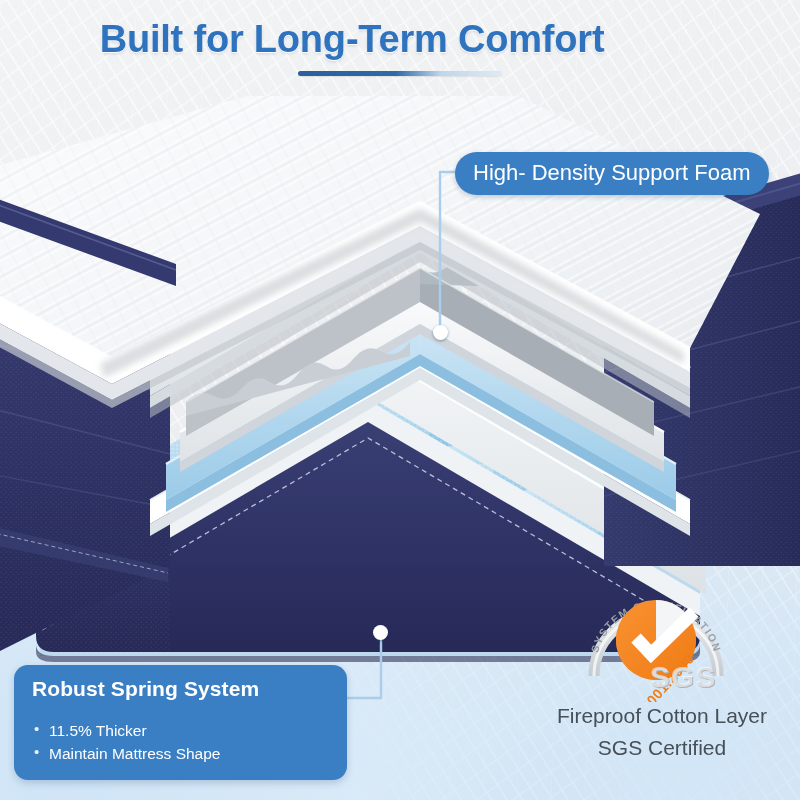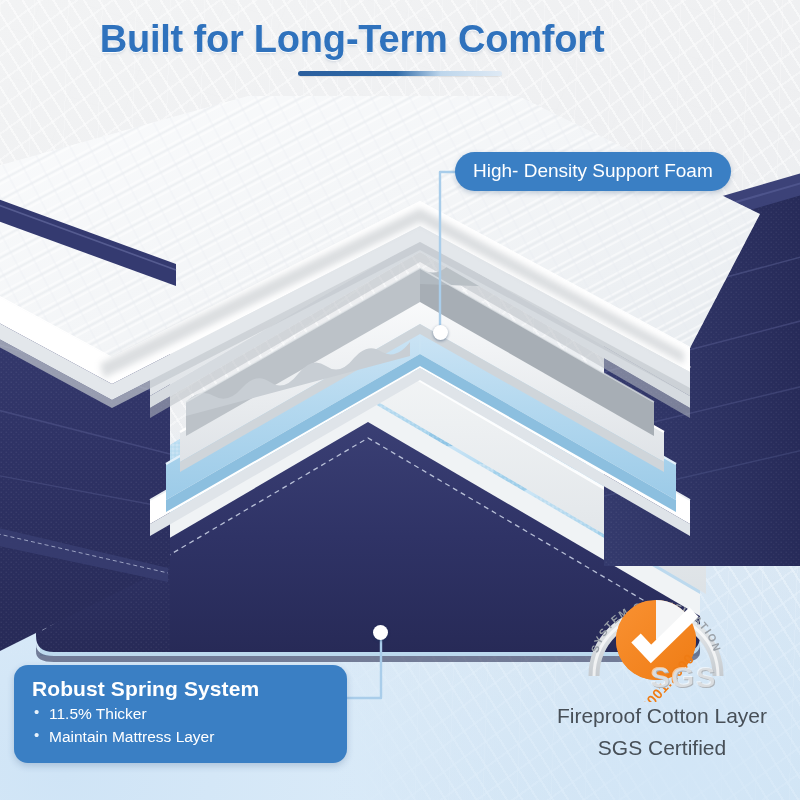--- a/index.html
+++ b/index.html
@@ -46,32 +46,32 @@
     box-shadow:0 1px 1px rgba(0,0,0,.08);
   }
 
   
   #art{position:absolute;left:0;top:96px;width:800px;height:600px;}
   #art svg{display:block;}
 
   
   .pill{
     position:absolute;background:#3a7fc4;color:#fff;border-radius:22px;
-    padding:8px 18px 9px 18px;font-size:19px;white-space:nowrap;
+    padding:8px 18px 9px 18px;font-size:22px;white-space:nowrap;
     box-shadow:0 2px 5px rgba(30,70,120,.25);
   }
   #pill-foam{left:455px;top:152px;}
 
   #box-spring{
     position:absolute;left:14px;top:665px;width:299px;
     background:#3a7fc4;border-radius:14px;color:#fff;
     padding:12px 16px 14px 18px;
     box-shadow:0 3px 7px rgba(30,70,120,.22);
   }
-  #box-spring .bx-title{font-size:21px;font-weight:bold;letter-spacing:.1px;margin-bottom:1px;}
+  #box-spring .bx-title{font-size:21px;font-weight:bold;letter-spacing:.1px;margin-bottom:18px;}
   #box-spring ul{margin:0;padding:0;list-style:none;}
   #box-spring li{
     font-size:15.5px;line-height:1.5;padding-left:17px;position:relative;color:#ffffff;
   }
   #box-spring li:before{
     content:"\2022";position:absolute;left:2px;top:-1px;font-size:15px;color:#e8f2fb;
   }
 
   
   .lead{position:absolute;pointer-events:none;}
@@ -437,21 +437,21 @@
 
   <svg class="lead" style="left:305px;top:636px;" width="90" height="76">
     <path d="M76 4 L76 62 L4 62" fill="none" stroke="#a9cdea" stroke-width="2.4" stroke-linecap="round" stroke-linejoin="round"></path>
   </svg>
   <div class="dot" style="left:373px;top:625px;"></div>
 
   <div id="box-spring">
     <div class="bx-title">Robust Spring System</div>
     <ul>
       <li>11.5% Thicker</li>
-      <li>Maintain Mattress Layer</li>
+      <li>Maintain Mattress Shape</li>
     </ul>
   </div>
 
   <div id="sgs">
     <svg width="170" height="130" viewBox="0 0 170 130" xmlns="http://www.w3.org/2000/svg">
       <defs>
         <path id="arcTop" d="M18 96 A60 60 0 0 1 138 96" fill="none"></path>
         <path id="arcLeft" d="M14 118 A66 66 0 0 1 10 78" fill="none"></path>
         <linearGradient id="orangeG" x1="0" y1="0" x2="1" y2="1">
           <stop offset="0" stop-color="#f99132"></stop>

